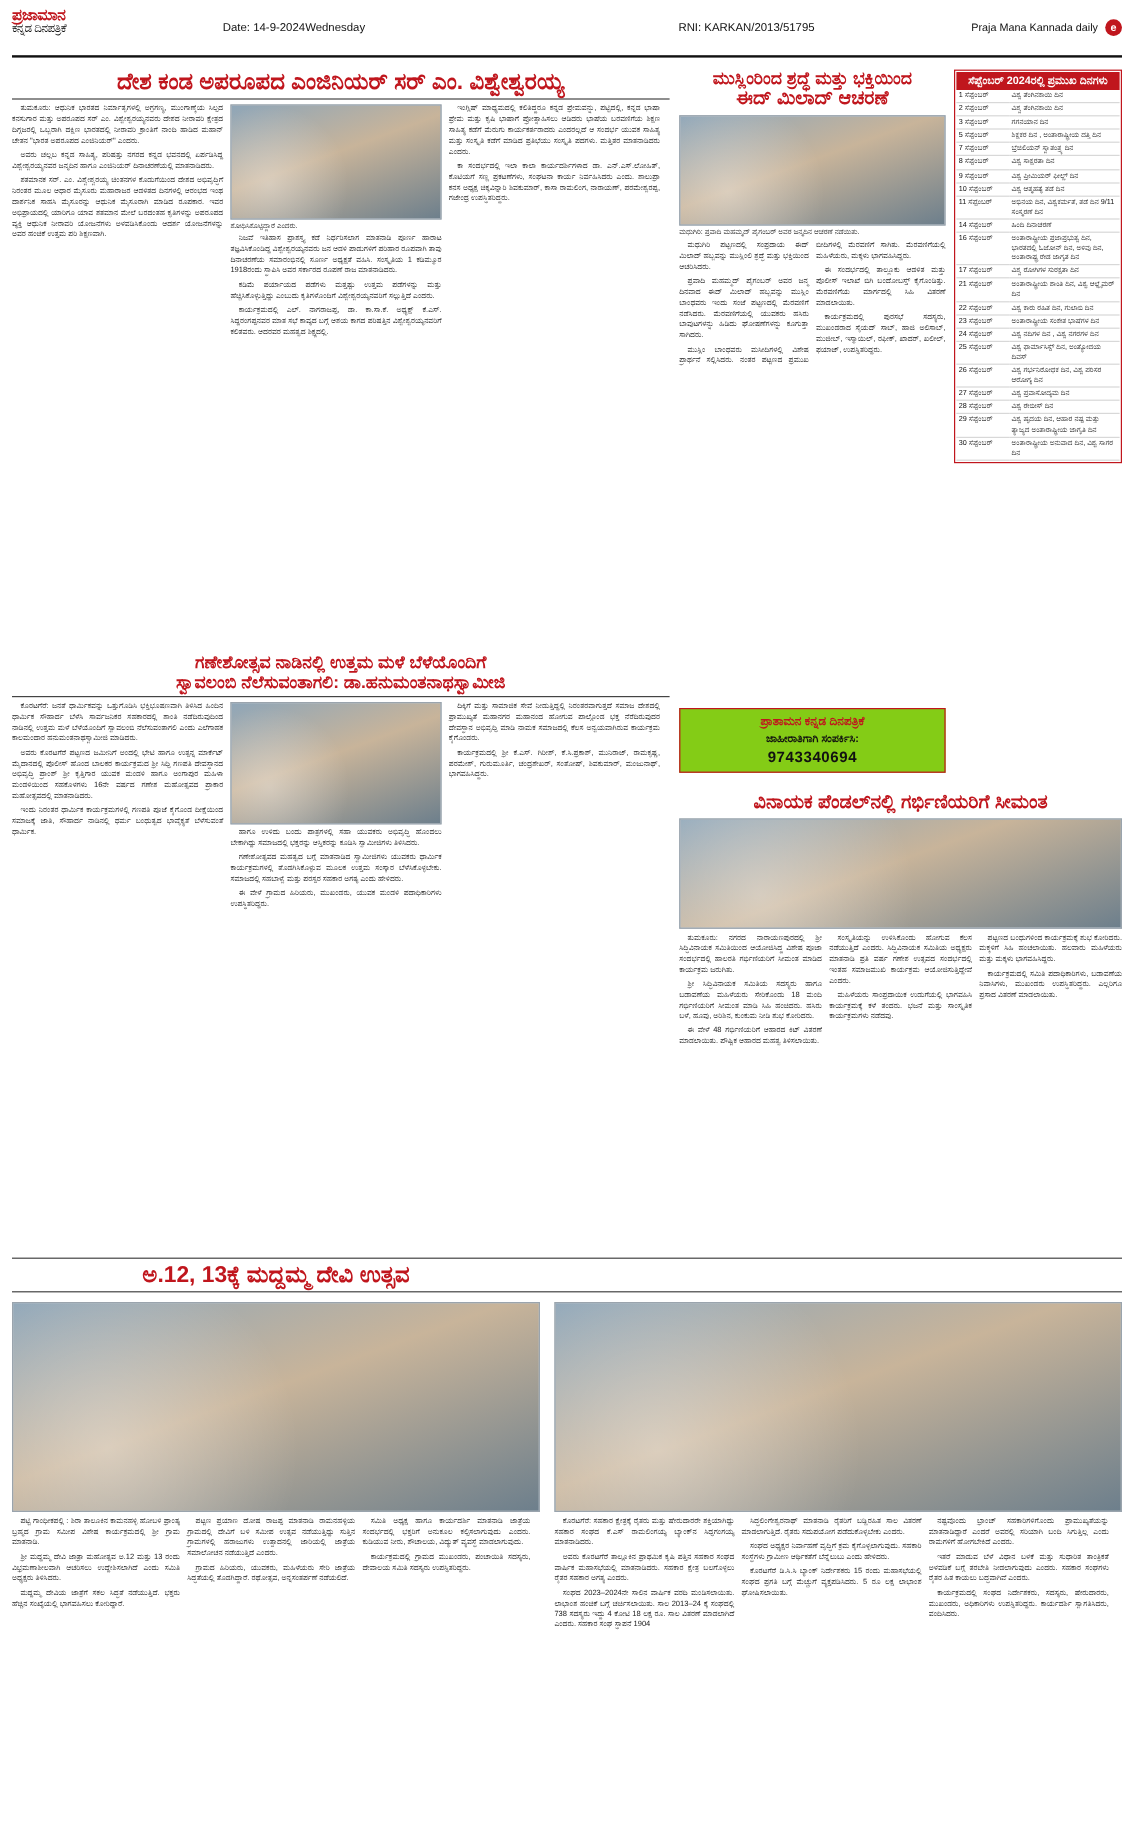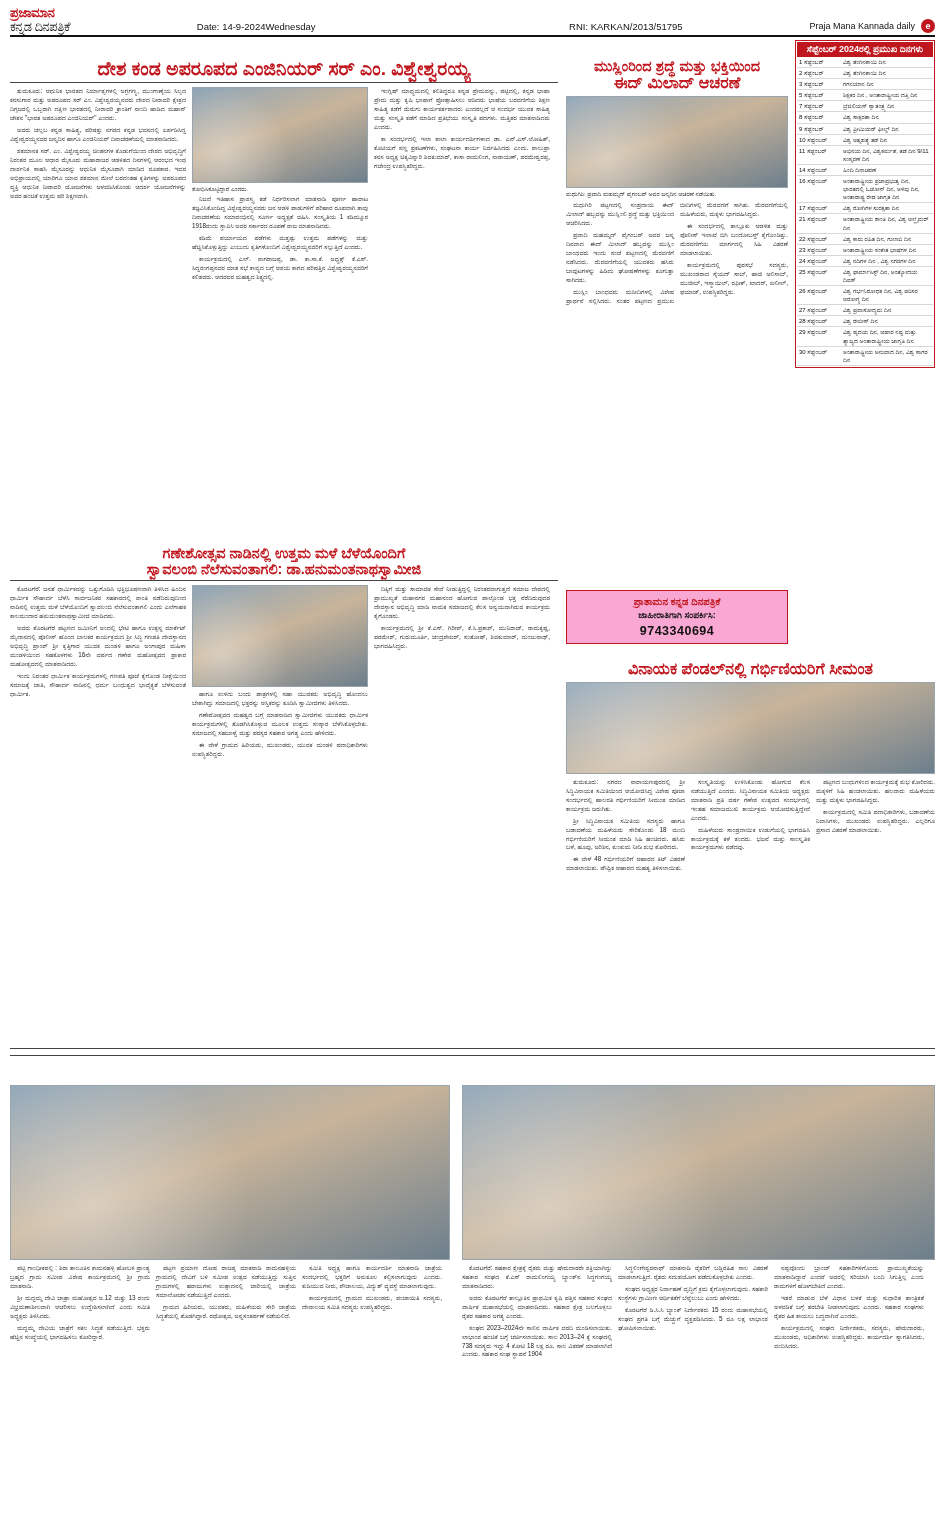--- a/index.html
+++ b/index.html
@@ -8,23 +8,23 @@
     width: 945px;
     height: 1523px;
     font-family: "Liberation Sans", sans-serif;
     color:#111;
     position:relative;
     overflow:hidden;
   }
   .page { width:945px; height:1523px; position:relative; padding:6px 10px; }
 
   
-  .masthead { display:flex; align-items:flex-end; border-bottom:2px solid #111; padding-bottom:2px; }
+  .masthead { display:flex; align-items:flex-end; border-bottom:2px solid #111; padding-bottom:16px; }
   .logo { font-size:13px; font-weight:bold; color:#c0161d; letter-spacing:-0.5px; line-height:1.05; }
-  .logo .sub { display:block; font-size:13px; color:#111; font-weight:normal;text-align:right; }
+  .logo .sub { display:block; font-size:10px; color:#111; font-weight:normal;text-align:right; }
   .mh-mid { flex:1; display:flex; justify-content:space-around; font-size:9.5px; padding-bottom:1px; }
   .mh-right { display:flex; align-items:center; gap:6px; font-size:9px; }
   .globe { width:14px; height:14px; border-radius:50%; background:#c0161d; color:#fff; font-size:9px;
            display:flex; align-items:center; justify-content:center; font-weight:bold;}
 
   
   .hl { color:#c0161d; font-weight:bold; text-align:center; line-height:1.12; }
   .hl-xl { font-size:19px; }
   .hl-lg { font-size:16px; }
   .hl-md { font-size:14.5px; }
@@ -56,34 +56,34 @@
 
   
   #story1 { left:10px; top:58px; width:548px; }
   #story1 .grid { display:flex; gap:6px; margin-top:4px; }
   #story1 .c { width:176px; }
 
   
   #story2 { left:566px; top:58px; width:222px; }
 
   
-  #calbox { left:795px; top:40px; width:140px; }
+  #calbox { left:795px; top:58px; width:140px; }
   .calhead { background:#c0161d; color:#fff; font-size:9px; font-weight:bold; text-align:center; padding:2px 0; }
   .caltable { width:100%; border-collapse:collapse; font-size:6px; }
   .caltable td { border-bottom:1px solid #d8d8d8; padding:1px 2px; vertical-align:top; line-height:1.35; }
   .caltable td.d { width:44px; white-space:nowrap; }
   .calborder { border:1px solid #c0161d; padding:1px; }
 
   
   #story3 { left:10px; top:545px; width:548px; }
   #story3 .grid { display:flex; gap:6px; margin-top:4px; }
   #story3 .c { width:176px; }
 
   #contactbox { left:566px; top:590px; width:222px; }
-  .cbox { border:1px solid #c0161d; background:#f9a8d4; text-align:center; padding:5px 4px; }
+  .cbox { border:1px solid #c0161d; background:#84cc16; text-align:center; padding:5px 4px; }
   .cbox .l1 { color:#c0161d; font-size:10px; font-weight:bold; line-height:1.2; }
   .cbox .l2 { color:#111; font-size:9px; font-weight:bold; margin-top:2px; }
   .cbox .phone { color:#111; font-size:12.5px; font-weight:bold; margin-top:3px; letter-spacing:.5px;}
 
   #story4 { left:566px; top:660px; width:369px; }
   #story4 .grid { display:flex; gap:6px; margin-top:4px; }
   #story4 .c { width:119px; }
 
   
   #bottomhl { left:10px; top:1048px; width:925px; }
@@ -348,20 +348,21 @@
       <div class="c col">
         <p>ಪಟ್ಟಣದ ಬಂಧುಗಳಿಂದ ಕಾರ್ಯಕ್ರಮಕ್ಕೆ ಶುಭ ಕೋರಿದರು. ಮಕ್ಕಳಿಗೆ ಸಿಹಿ ಹಂಚಲಾಯಿತು. ಹಲವಾರು ಮಹಿಳೆಯರು ಮತ್ತು ಮಕ್ಕಳು ಭಾಗವಹಿಸಿದ್ದರು.</p>
         <p>ಕಾರ್ಯಕ್ರಮದಲ್ಲಿ ಸಮಿತಿ ಪದಾಧಿಕಾರಿಗಳು, ಬಡಾವಣೆಯ ನಿವಾಸಿಗಳು, ಮುಖಂಡರು ಉಪಸ್ಥಿತರಿದ್ದರು. ಎಲ್ಲರಿಗೂ ಪ್ರಸಾದ ವಿತರಣೆ ಮಾಡಲಾಯಿತು.</p>
       </div>
     </div>
   </div>
 
   <div class="region" id="bottomhl">
     <div class="thin" style="margin-bottom:3px;"></div>
     <div style="display:flex; gap:10px; align-items:flex-end;">
+      <div class="hl hl-xl" style="width:440px;">ಅ.12, 13ಕ್ಕೆ ಮದ್ದಮ್ಮ ದೇವಿ ಉತ್ಸವ</div>
     </div>
     <div class="thin" style="margin-top:3px;"></div>
   </div>
 
   <div class="region" id="story5">
     <div class="photo" style="height:175px;">
       <div class="figs">
         <i style="left:3%"></i>
           <i style="left:11%"></i>
           <i style="left:19%"></i>

